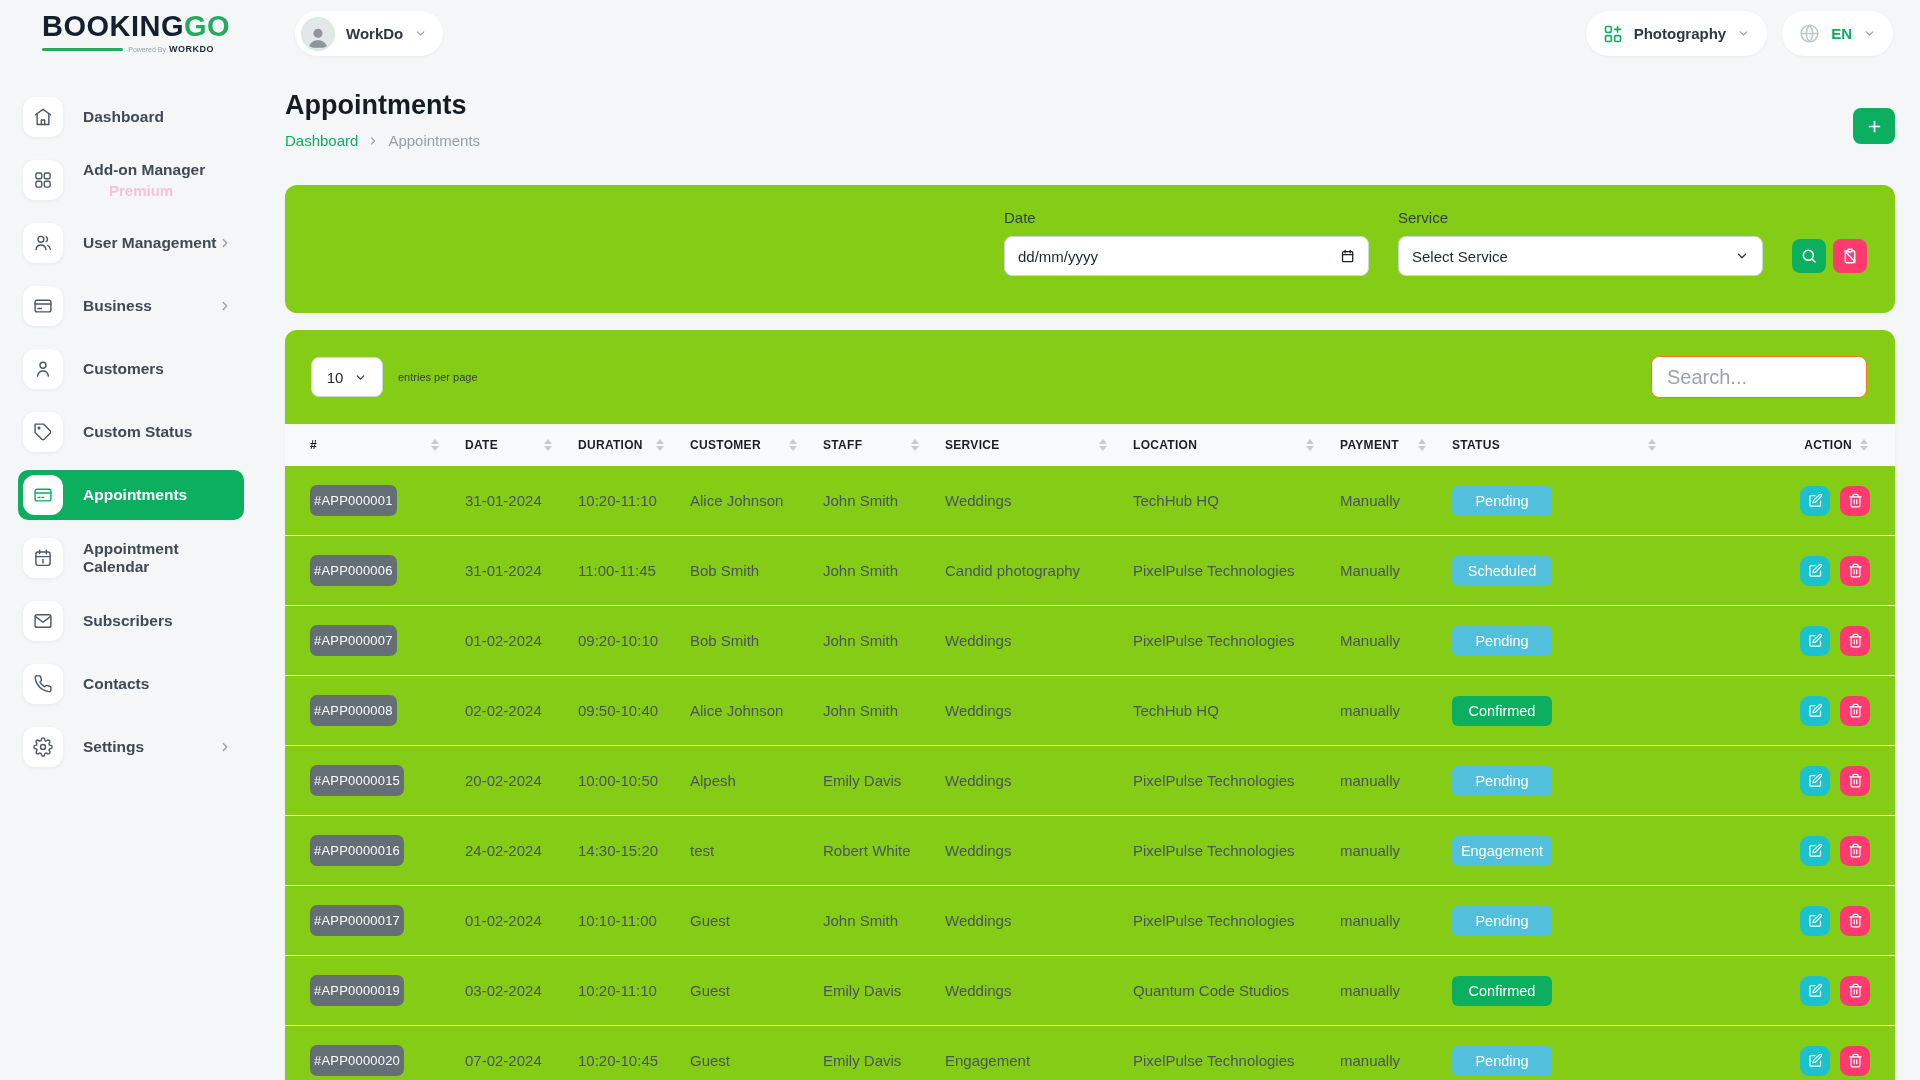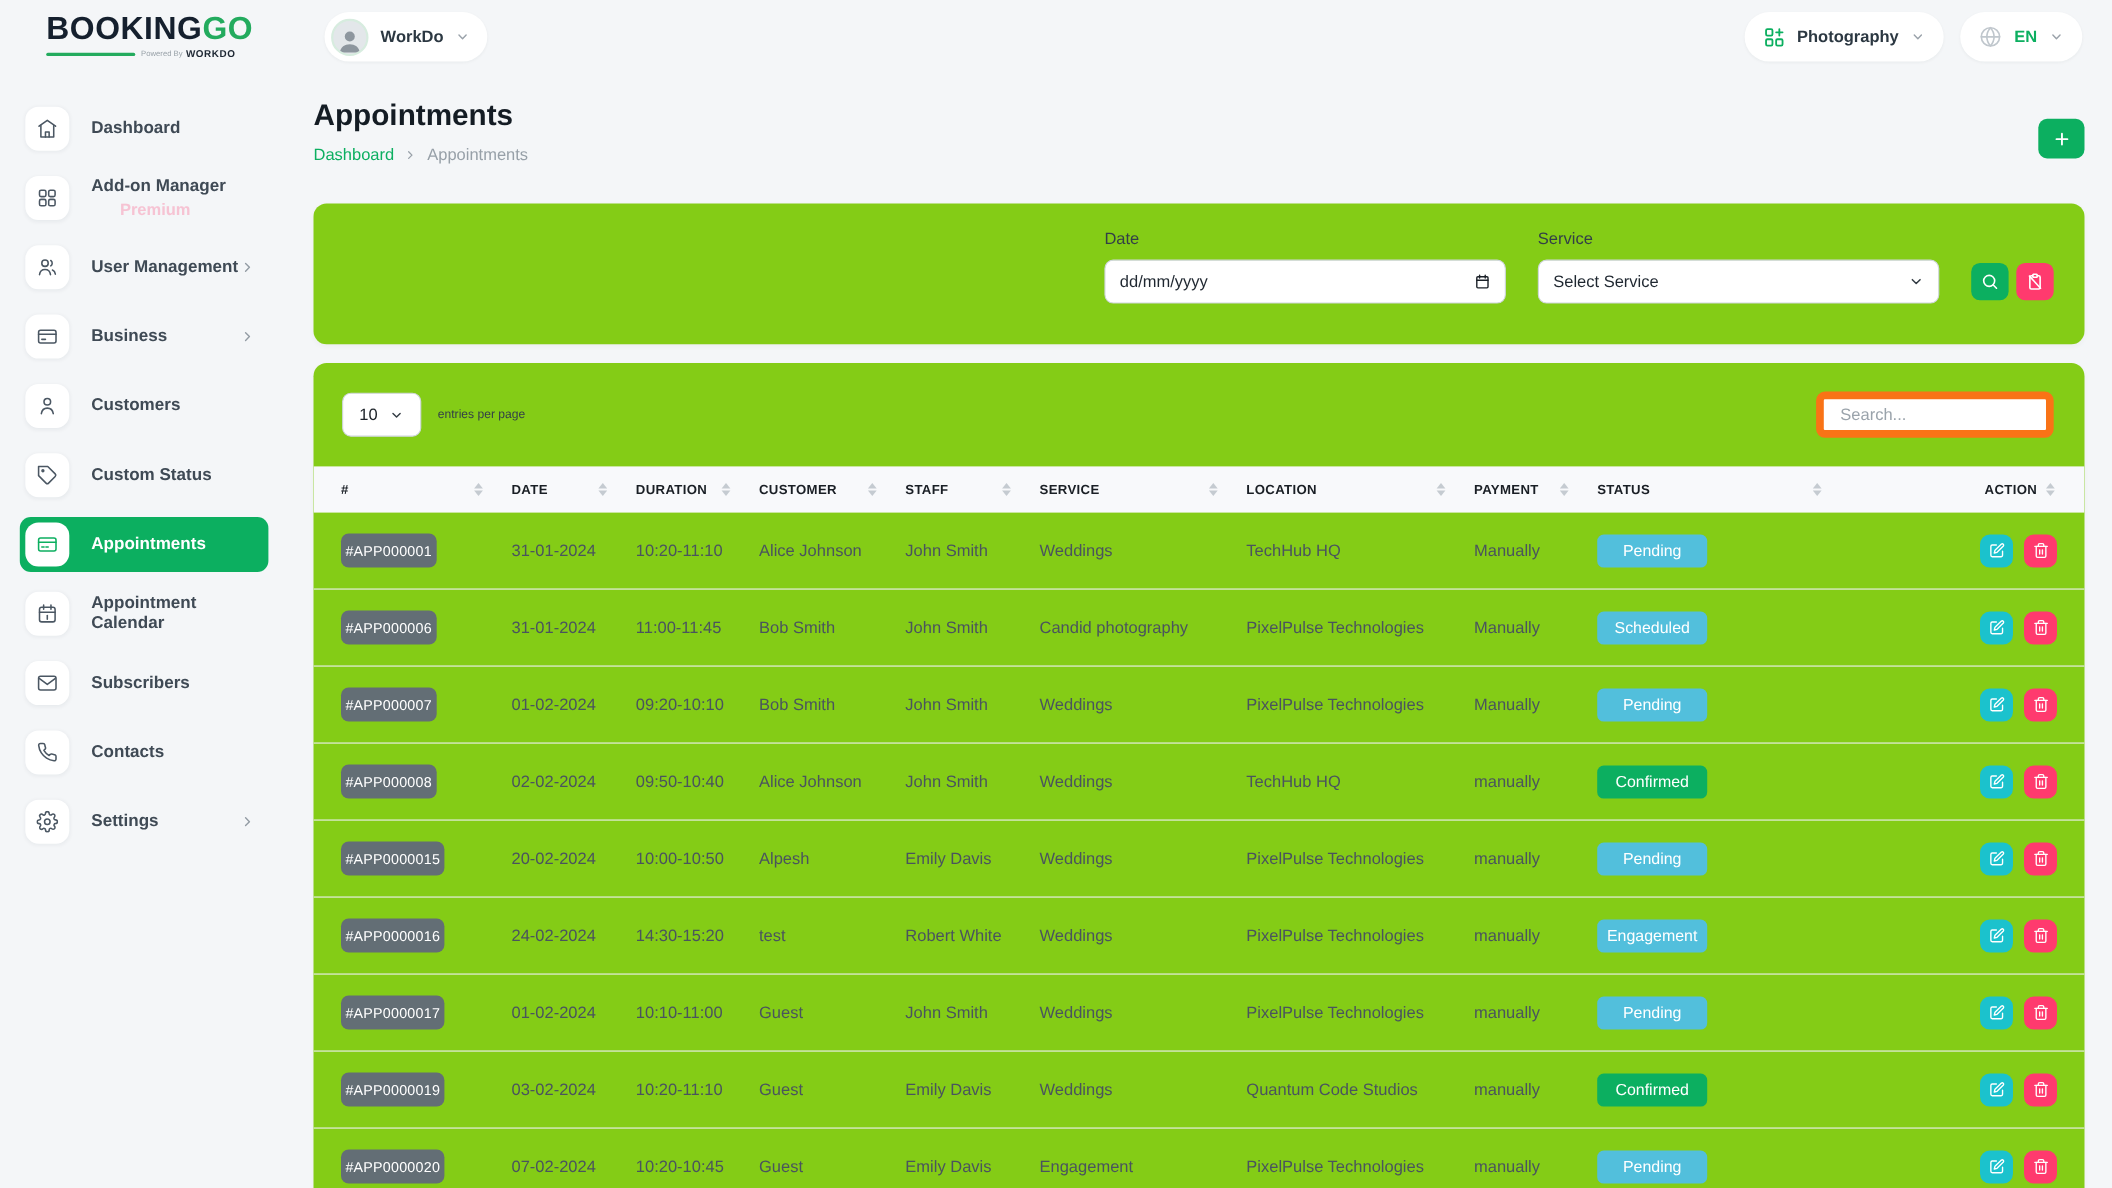--- a/index.html
+++ b/index.html
@@ -96,22 +96,22 @@
 
   
   .table-card{ position:absolute; top:260px; left:0; width:1610px; height:830px; overflow:hidden; }
   .table-controls{ display:flex; justify-content:space-between; align-items:center; padding:26px 28px 0 26px; }
   .entries{ display:flex; align-items:center; gap:15px; }
   .page-size{ width:72px; height:40px; border:1px solid #cfd6dc; border-radius:8px;
               display:flex; align-items:center; justify-content:center; gap:11px;
               font-size:15px; color:#20262c; cursor:pointer; background:#fff; }
   .page-size .sel-chev{ width:13px; height:13px; }
   .entries-label{ font-size:11px; color:#333f48; }
-  .search-box input{ width:216px; height:42px; border:7px solid #f97316; border-radius:8px;
-                     padding:0 15px; font-size:15px; color:#333f48; outline:none; font-family:inherit; }
+  .search-box input{ width:216px; height:42px; border:1px solid #f97316; border-radius:8px;
+                     padding:0 15px; font-size:20px; color:#333f48; outline:none; font-family:inherit; }
   .search-box input::placeholder{ color:#9aa3ab; }
 
   .grid-cols{ display:grid; grid-template-columns:155px 113px 112px 133px 122px 188px 207px 112px 230px 1fr;
               padding:0 25px; align-items:center; }
   .thead{ margin-top:26px; background:#f8f9fb; height:42px; }
   .th{ display:flex; align-items:center; justify-content:space-between; padding-right:26px;
        font-size:12px; font-weight:700; color:#1a1f25; letter-spacing:.3px; text-transform:uppercase;
        cursor:pointer; }
   .th.right{ justify-content:flex-end; gap:8px; padding-right:2px; }
   .sort{ display:flex; flex-direction:column; gap:2px; }

